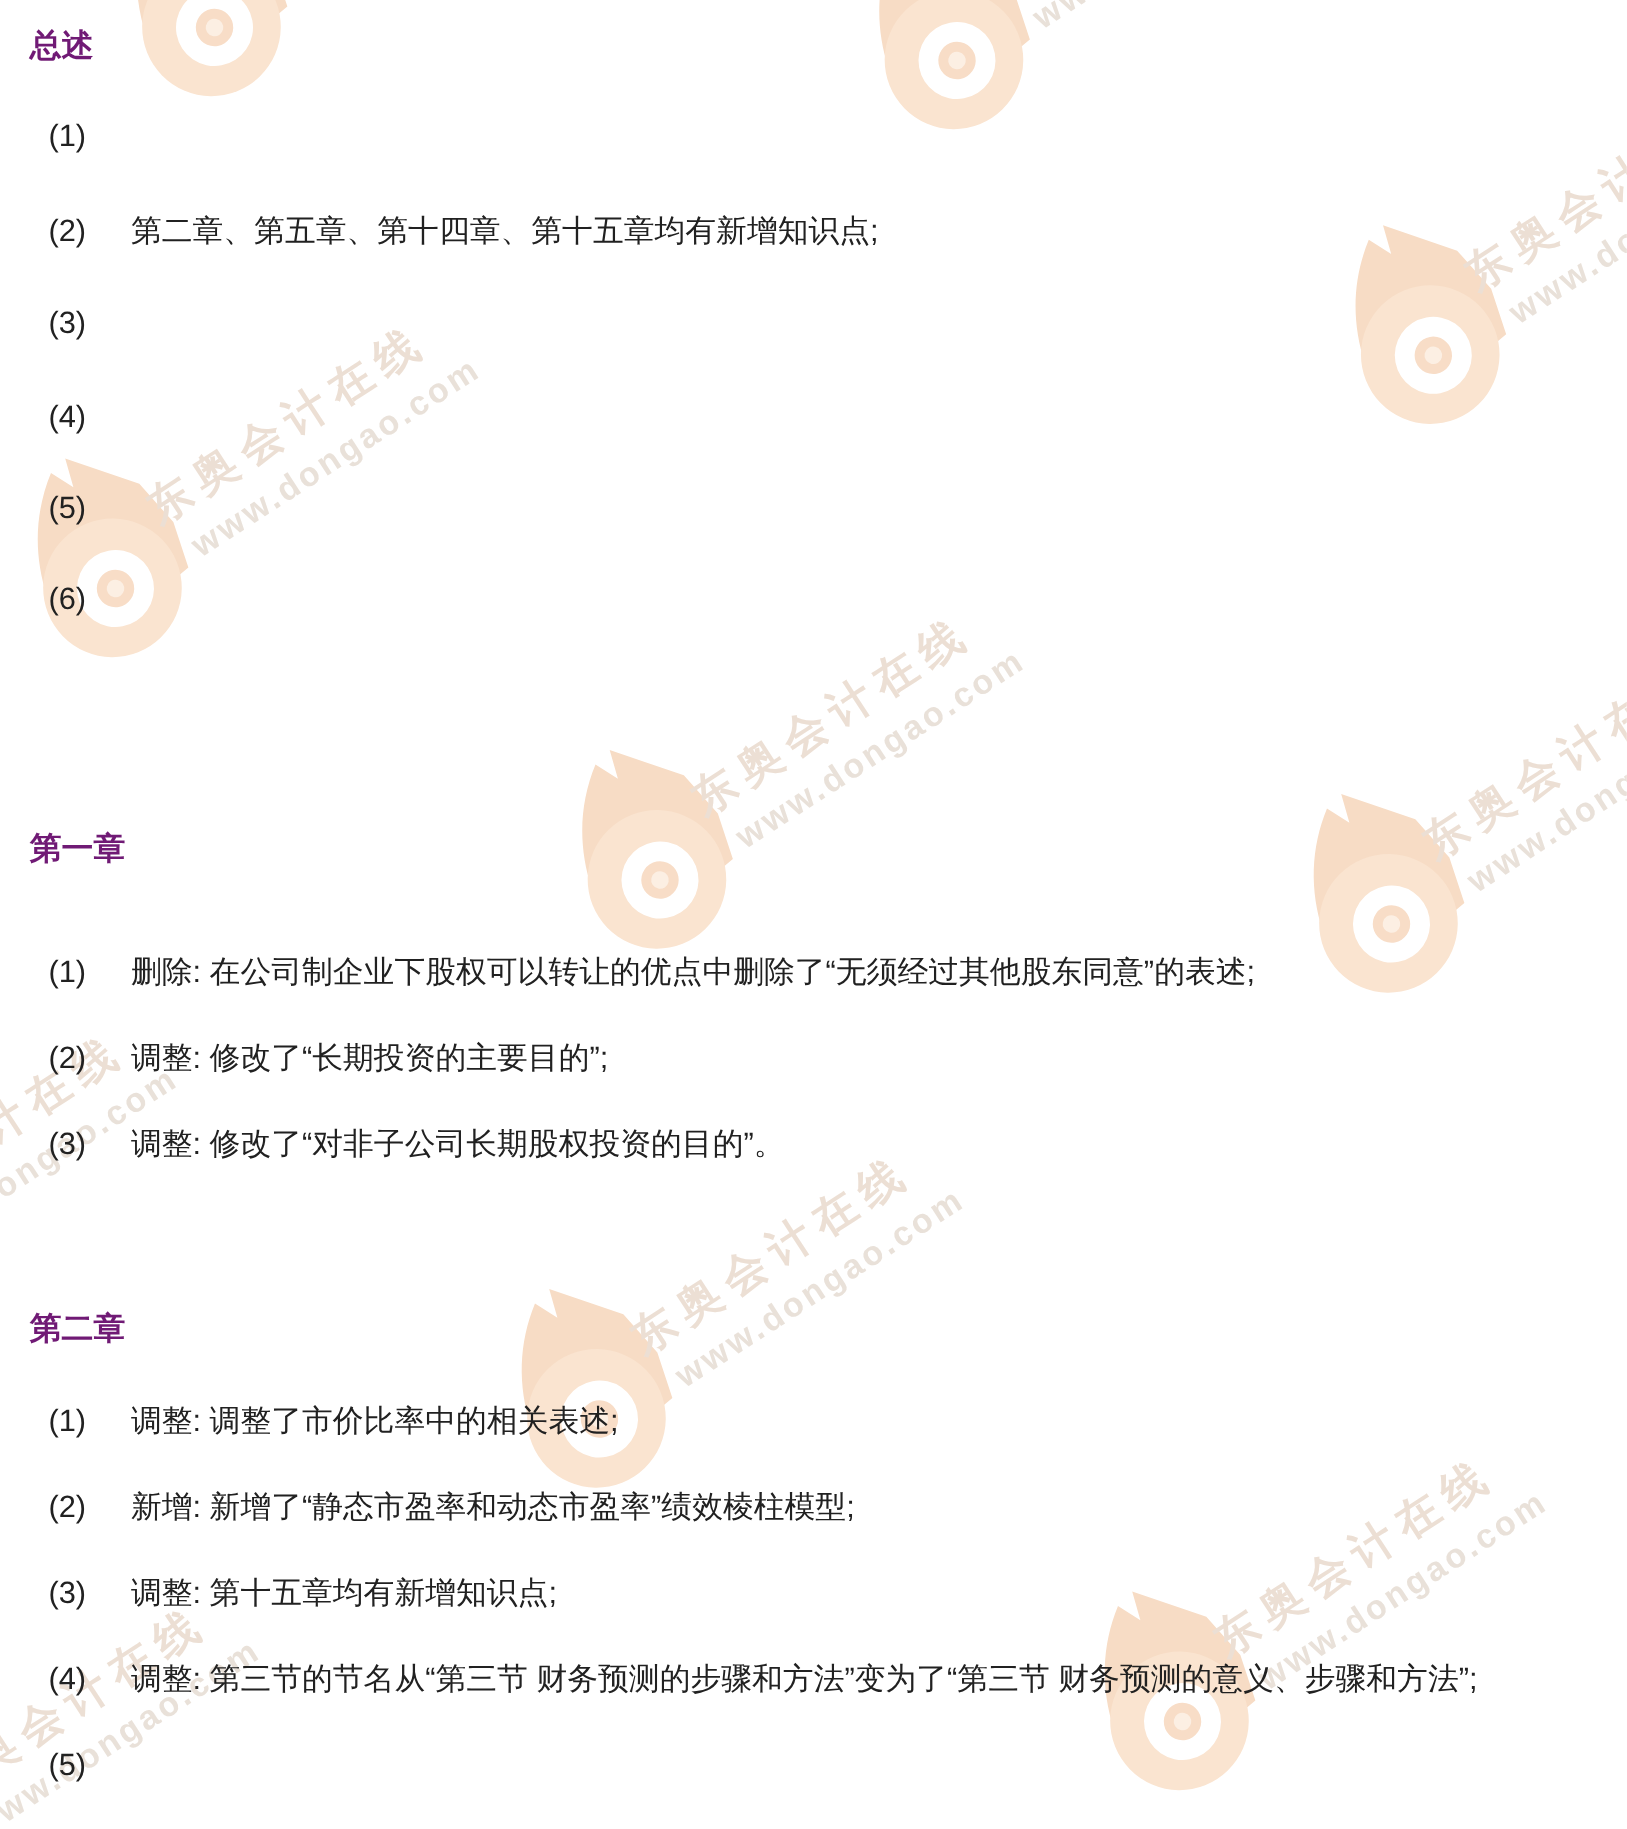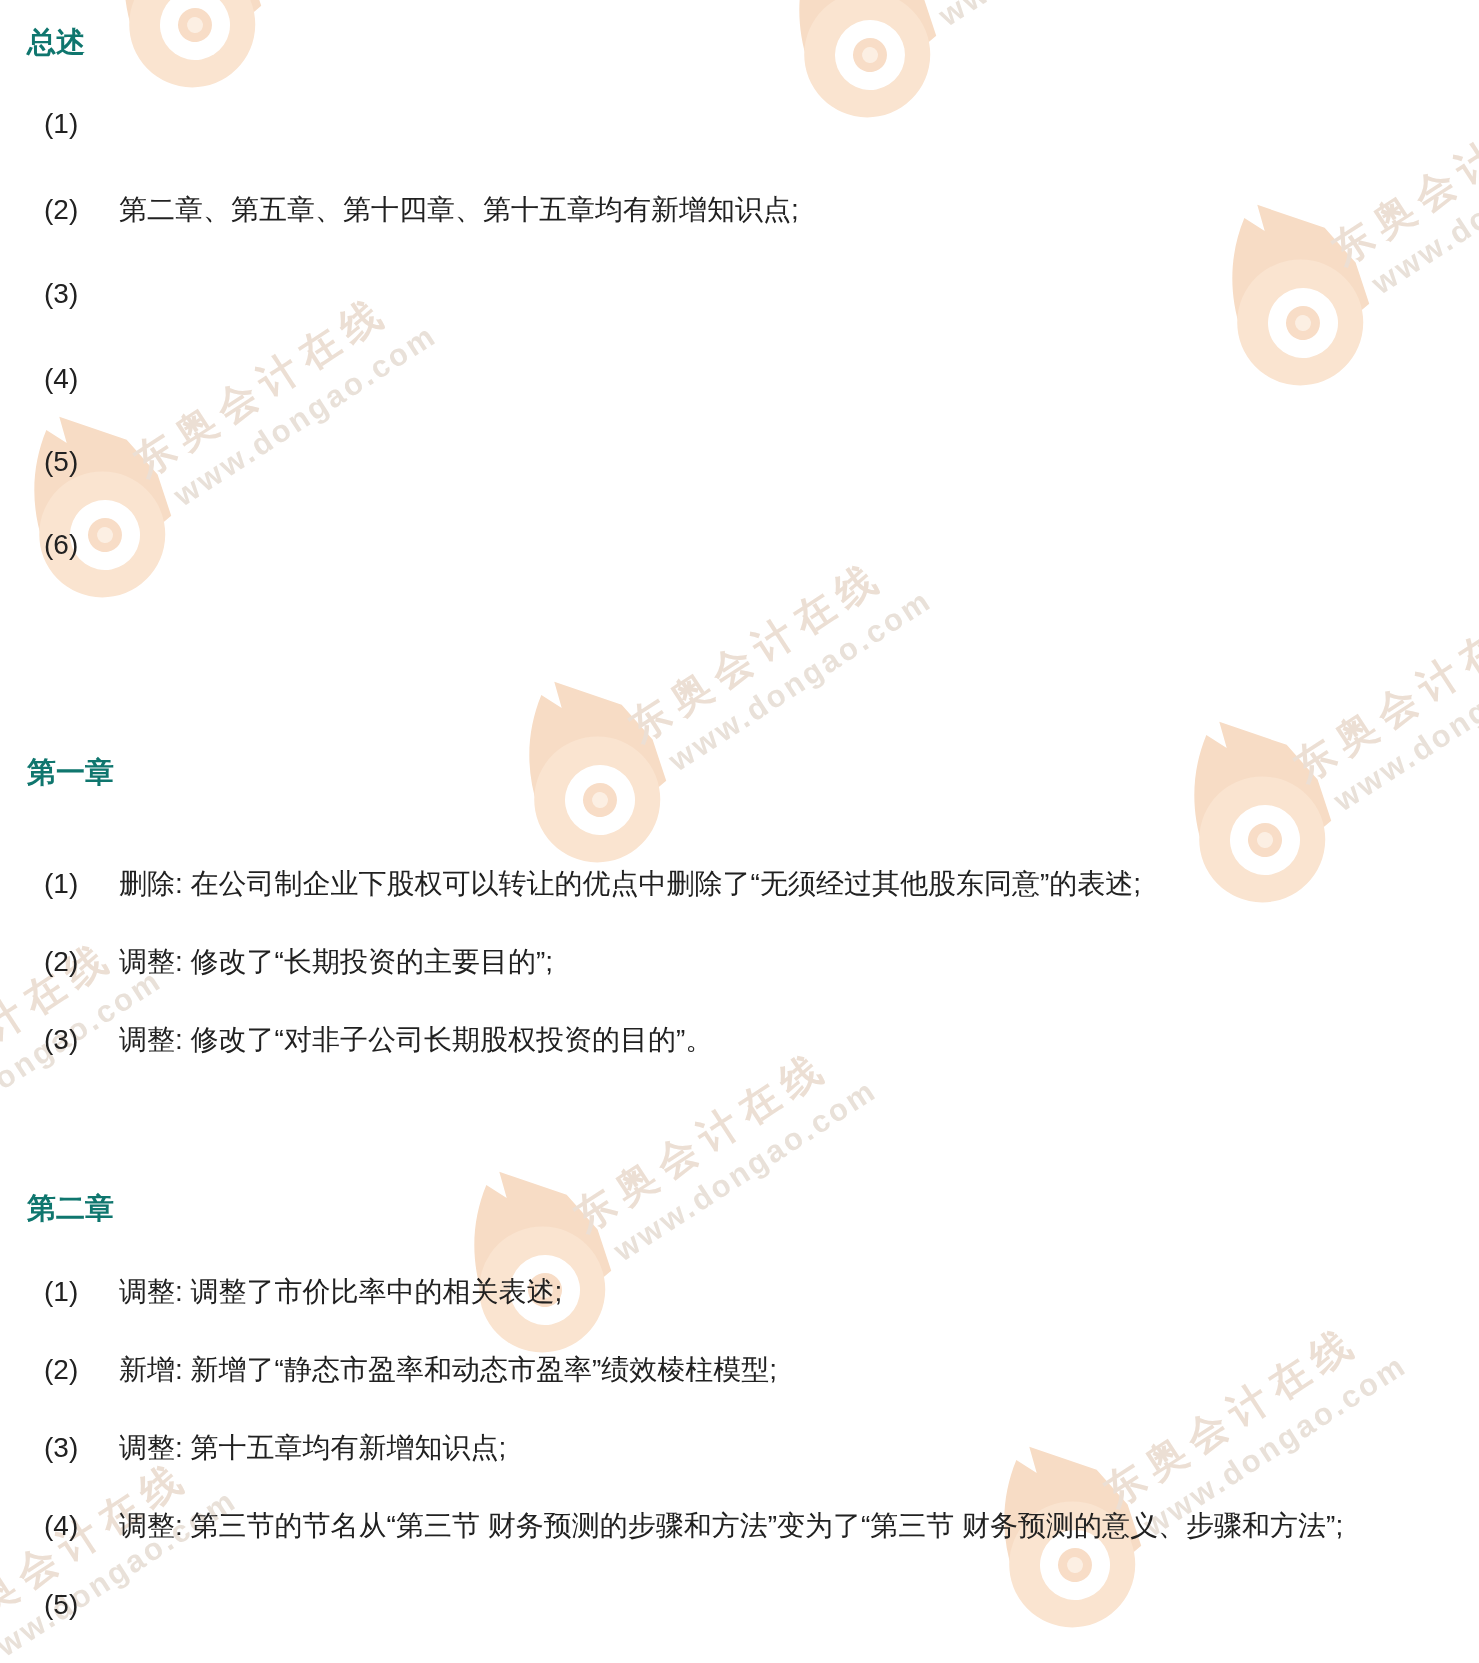--- a/index.html
+++ b/index.html
@@ -31,21 +31,21 @@
   
   .doc{position:absolute;inset:0;z-index:1;}
   .line{
     position:absolute;left:44px;
     font-size:28px;line-height:36px;color:#212121;
     white-space:nowrap;display:flex;align-items:flex-start;
   }
   .line .marker{display:inline-block;min-width:75px;flex:0 0 auto;}
   .heading{
     position:absolute;left:27px;
-    font-size:29px;line-height:37px;font-weight:700;color:#0f766e;
+    font-size:29px;line-height:37px;font-weight:700;color:#701a75;
     white-space:nowrap;
   }
 </style>
 </head>
 <body>
 
 <div class="page">
 
   <div class="wm-layer">
 

